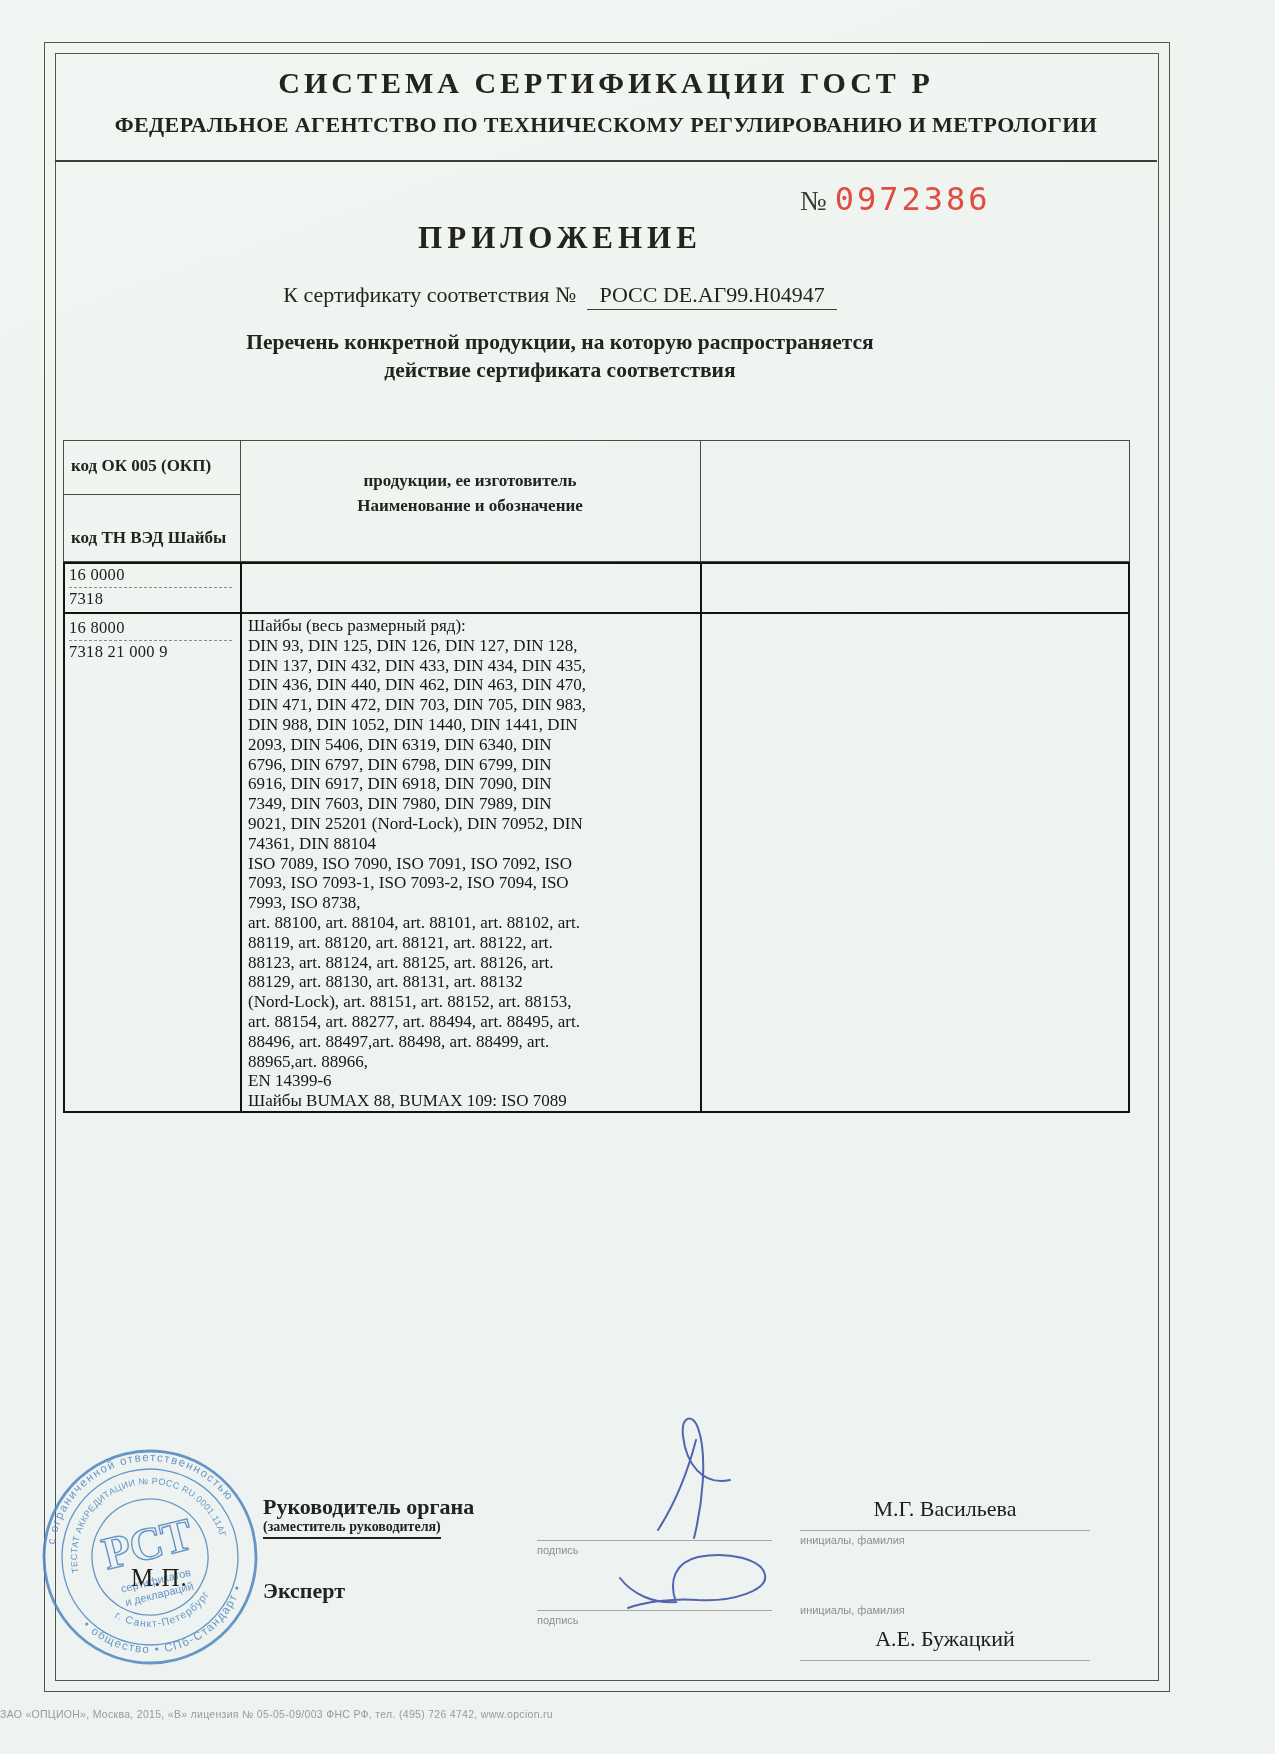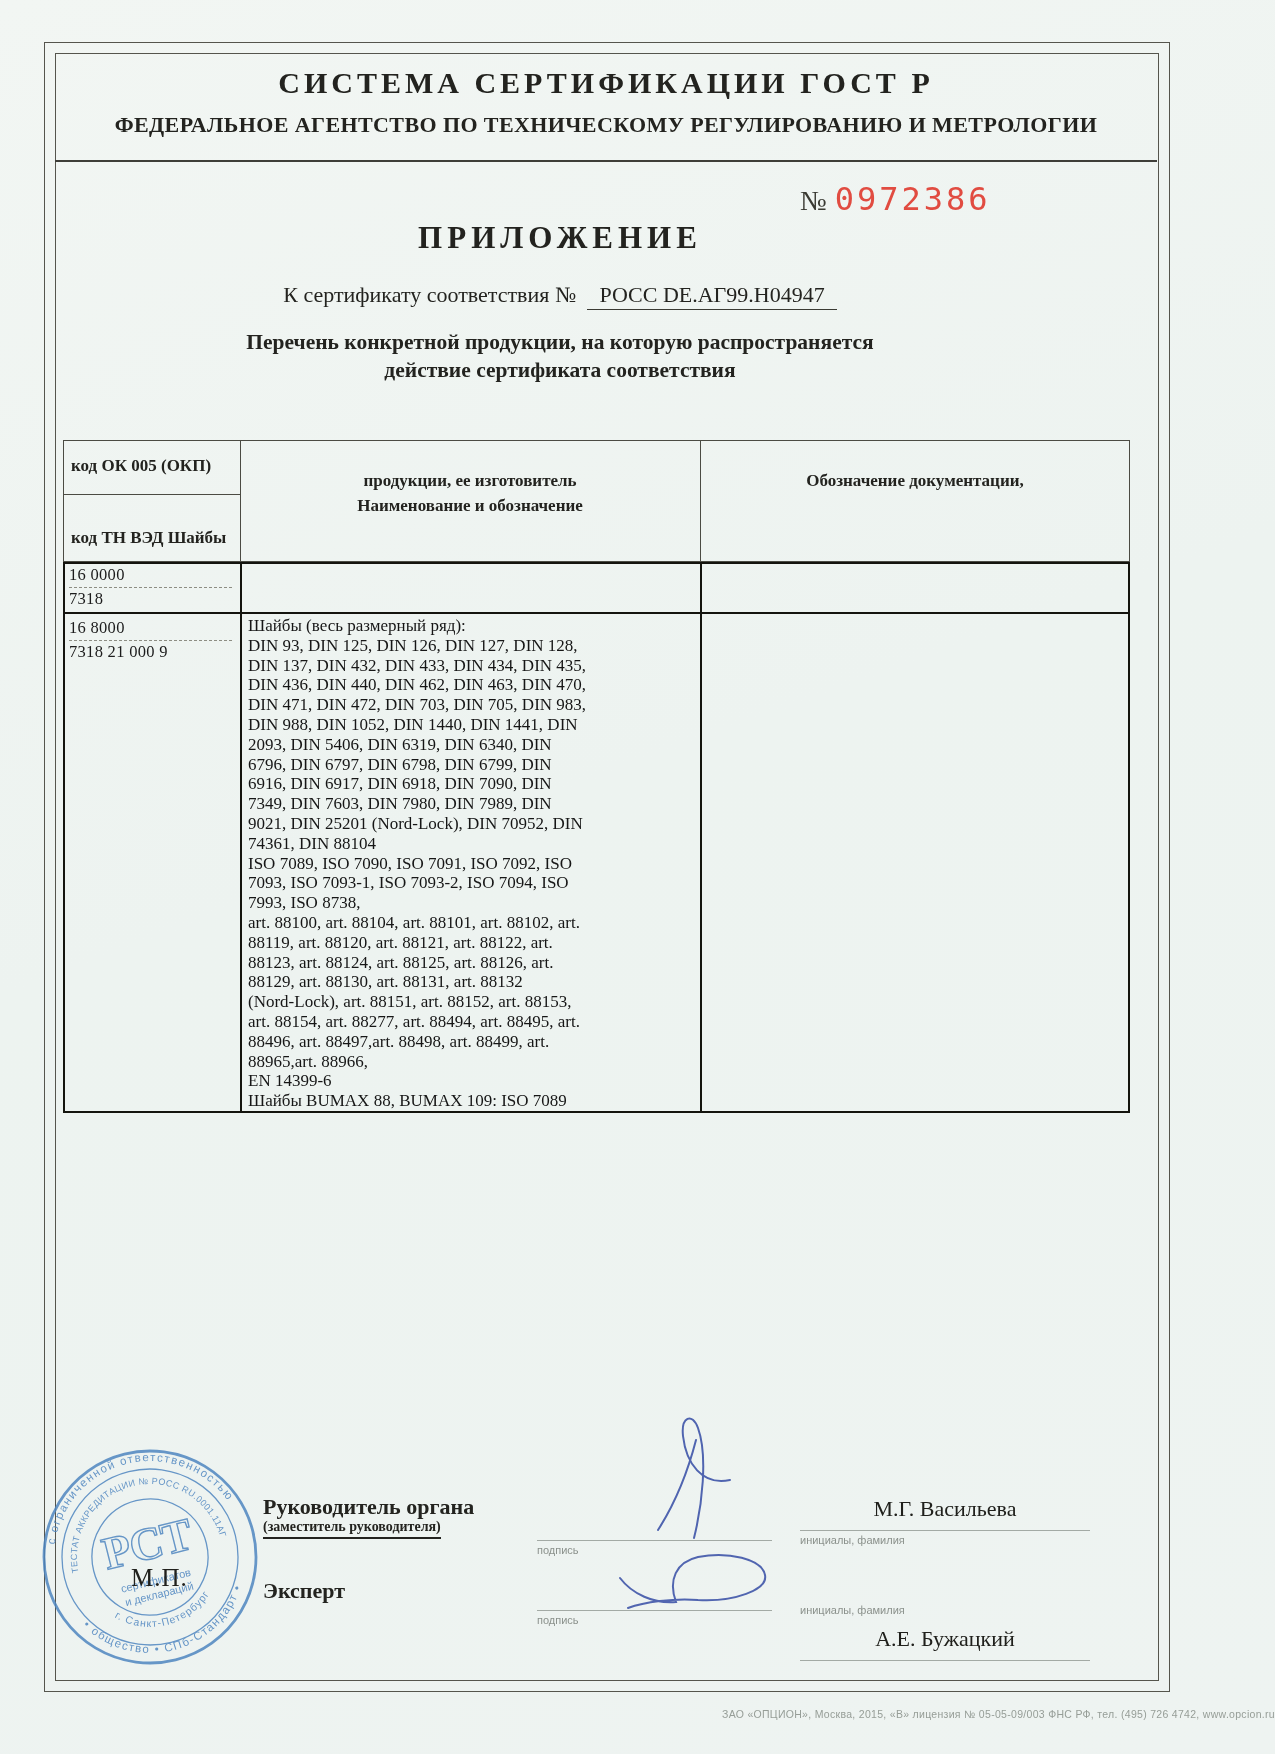--- a/index.html
+++ b/index.html
@@ -56,21 +56,21 @@
   .siglabel{font-family:Liberation Sans, sans-serif;font-size:11px;color:#8b918c;text-align:left;}
   .siglabel1{left:537px;top:1544px;width:235px;}
   .siglabel2{left:537px;top:1614px;width:235px;}
   .nameblock{width:290px;text-align:center;font-size:22px;color:#20201c;}
   .name1{left:800px;top:1496px;border-bottom:1.2px solid #a3aaa5;padding-bottom:8px;}
   .name2{left:800px;top:1626px;border-bottom:1.2px solid #a3aaa5;padding-bottom:8px;}
   .namelabel1{left:800px;top:1534px;width:290px;}
   .namelabel2{left:800px;top:1604px;width:290px;}
   .sig-ink{position:absolute;}
   
-  .footer{left:0;top:1708px;width:1275px;text-align:right;font-family:"Liberation Sans",sans-serif;
+  .footer{left:0;top:1708px;width:1275px;text-align:left;font-family:"Liberation Sans",sans-serif;
     font-size:10.5px;color:#969d97;letter-spacing:.3px;}
 </style>
 </head>
 <body>
 
 <div class="abs frame-outer"></div>
 <div class="abs frame-inner"></div>
 
 <div class="abs title1">СИСТЕМА СЕРТИФИКАЦИИ ГОСТ Р</div>
 <div class="abs title2">ФЕДЕРАЛЬНОЕ АГЕНТСТВО ПО ТЕХНИЧЕСКОМУ РЕГУЛИРОВАНИЮ И МЕТРОЛОГИИ</div>
@@ -96,21 +96,20 @@
   <div class="abs th-v1"></div>
   <div class="abs th-v2"></div>
   <div class="abs th-c1box"></div>
   <div class="abs th-text th-c1a">код ОК 005 (ОКП)</div>
   <div class="abs th-text th-c1b">код ТН ВЭД Шайбы</div>
   <div class="abs th-text th-c2">
     <div>продукции, ее изготовитель</div>
     <div>Наименование и обозначение</div>
   </div>
   <div class="abs th-text th-c3">
-    <div>Обозначение документации,</div>
   </div>
 
   <div class="abs tbody"></div>
   <div class="abs tb-v1"></div>
   <div class="abs tb-v2"></div>
   <div class="abs tb-h1"></div>
 
   <div class="abs codecell code-r1a">16 0000</div>
   <div class="abs codecell code-r1b">7318</div>
 

